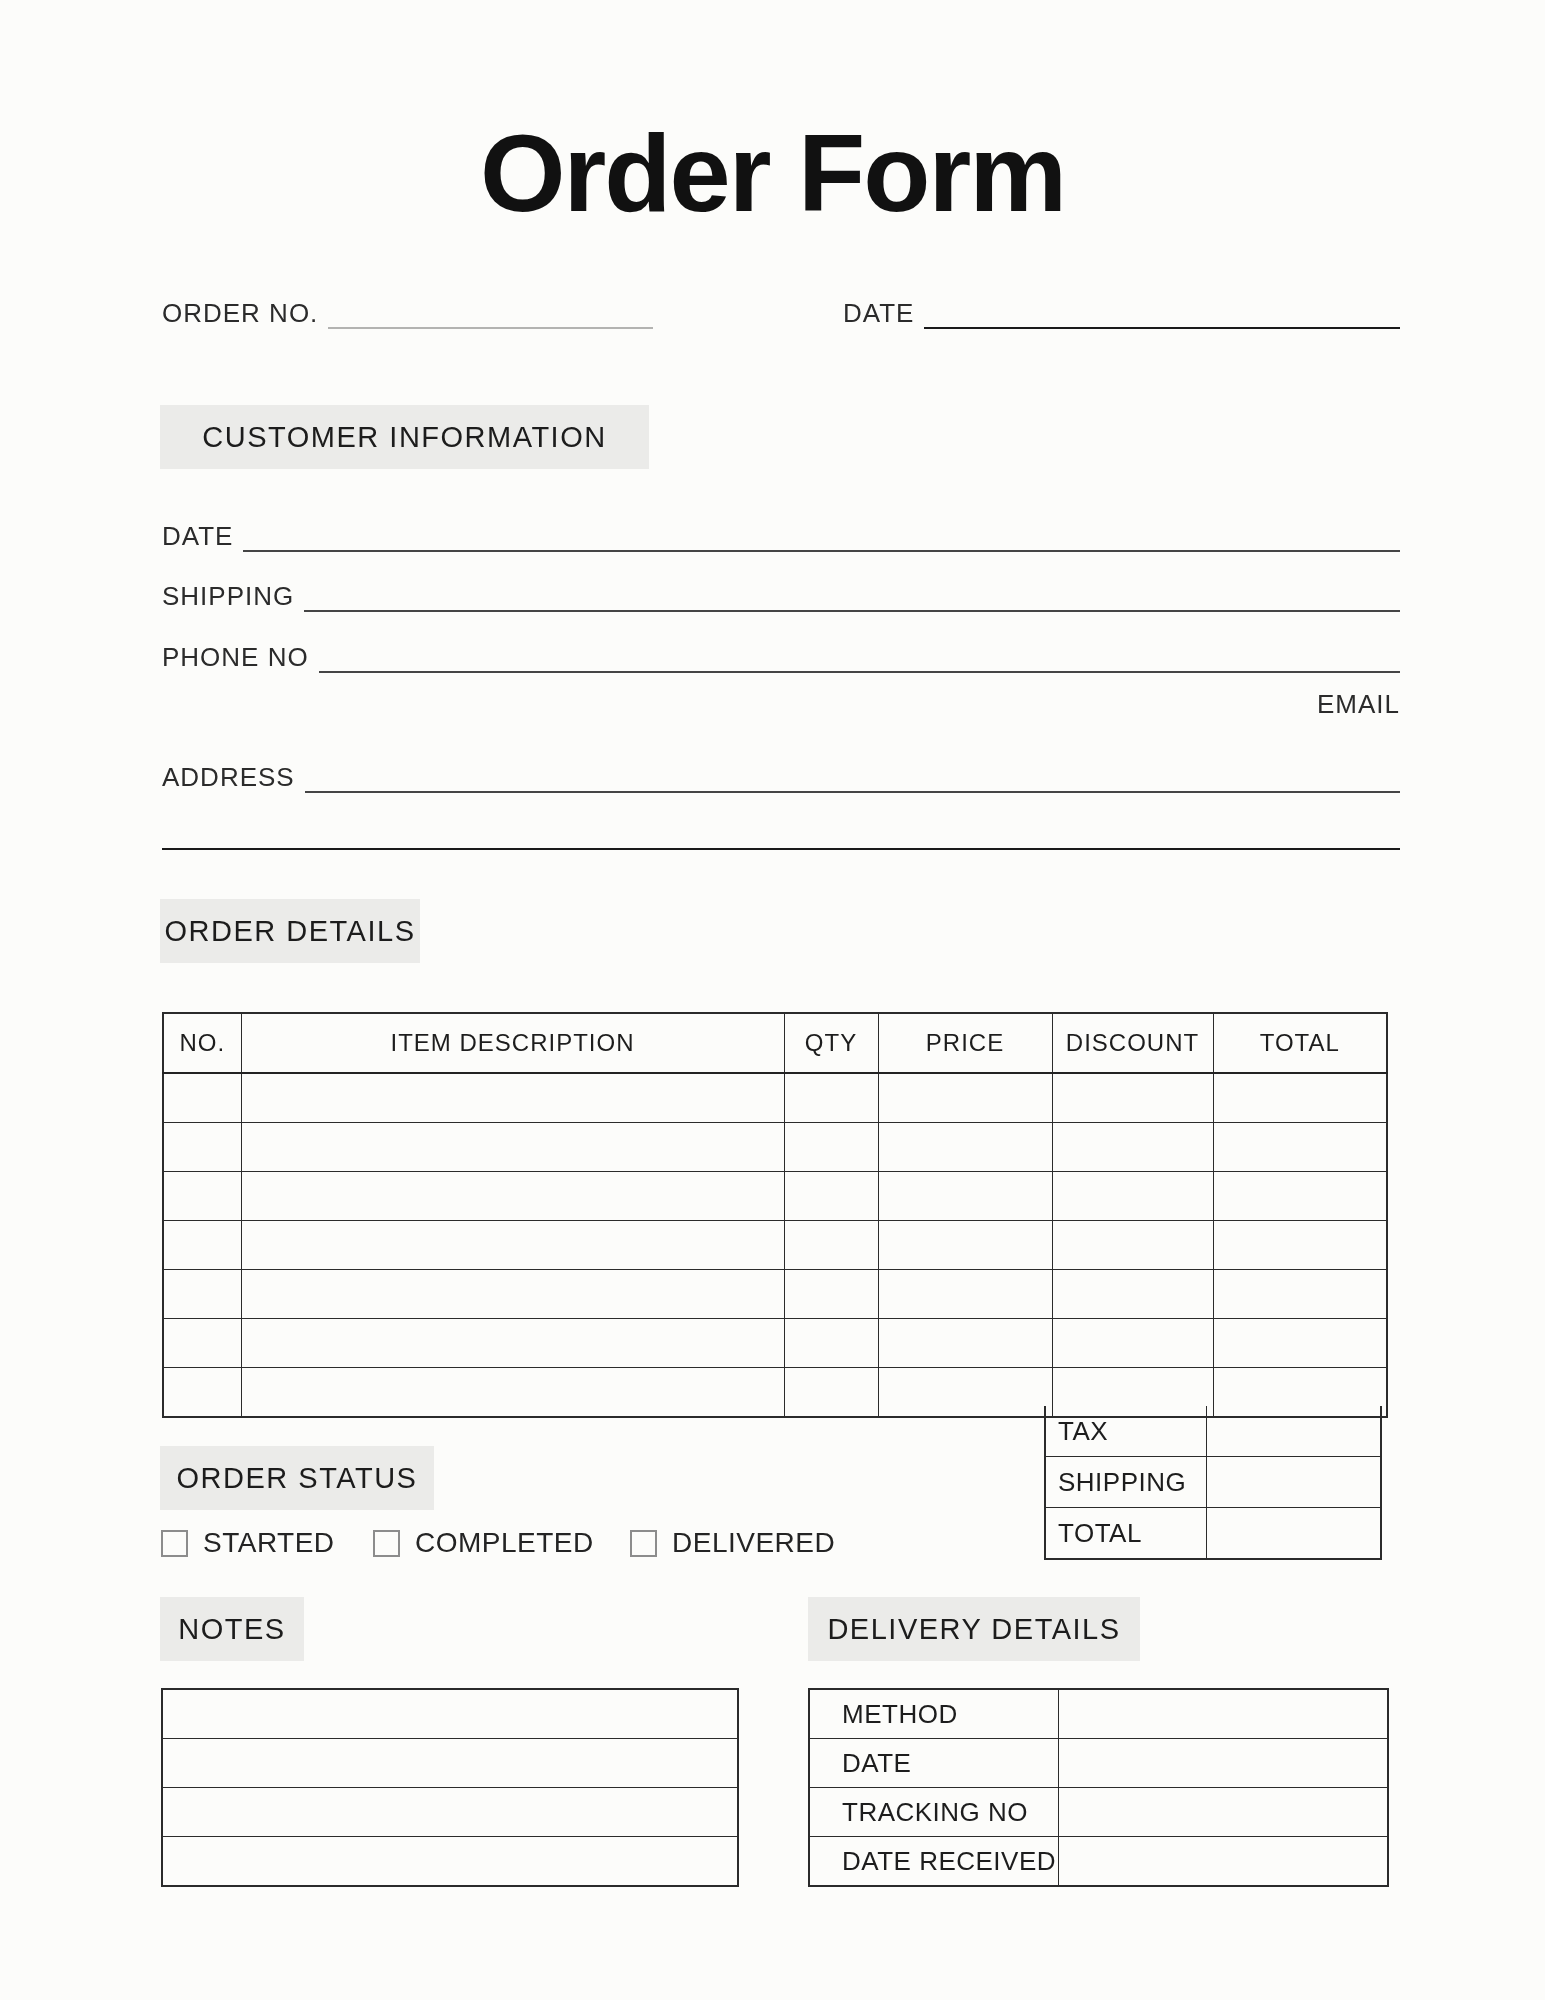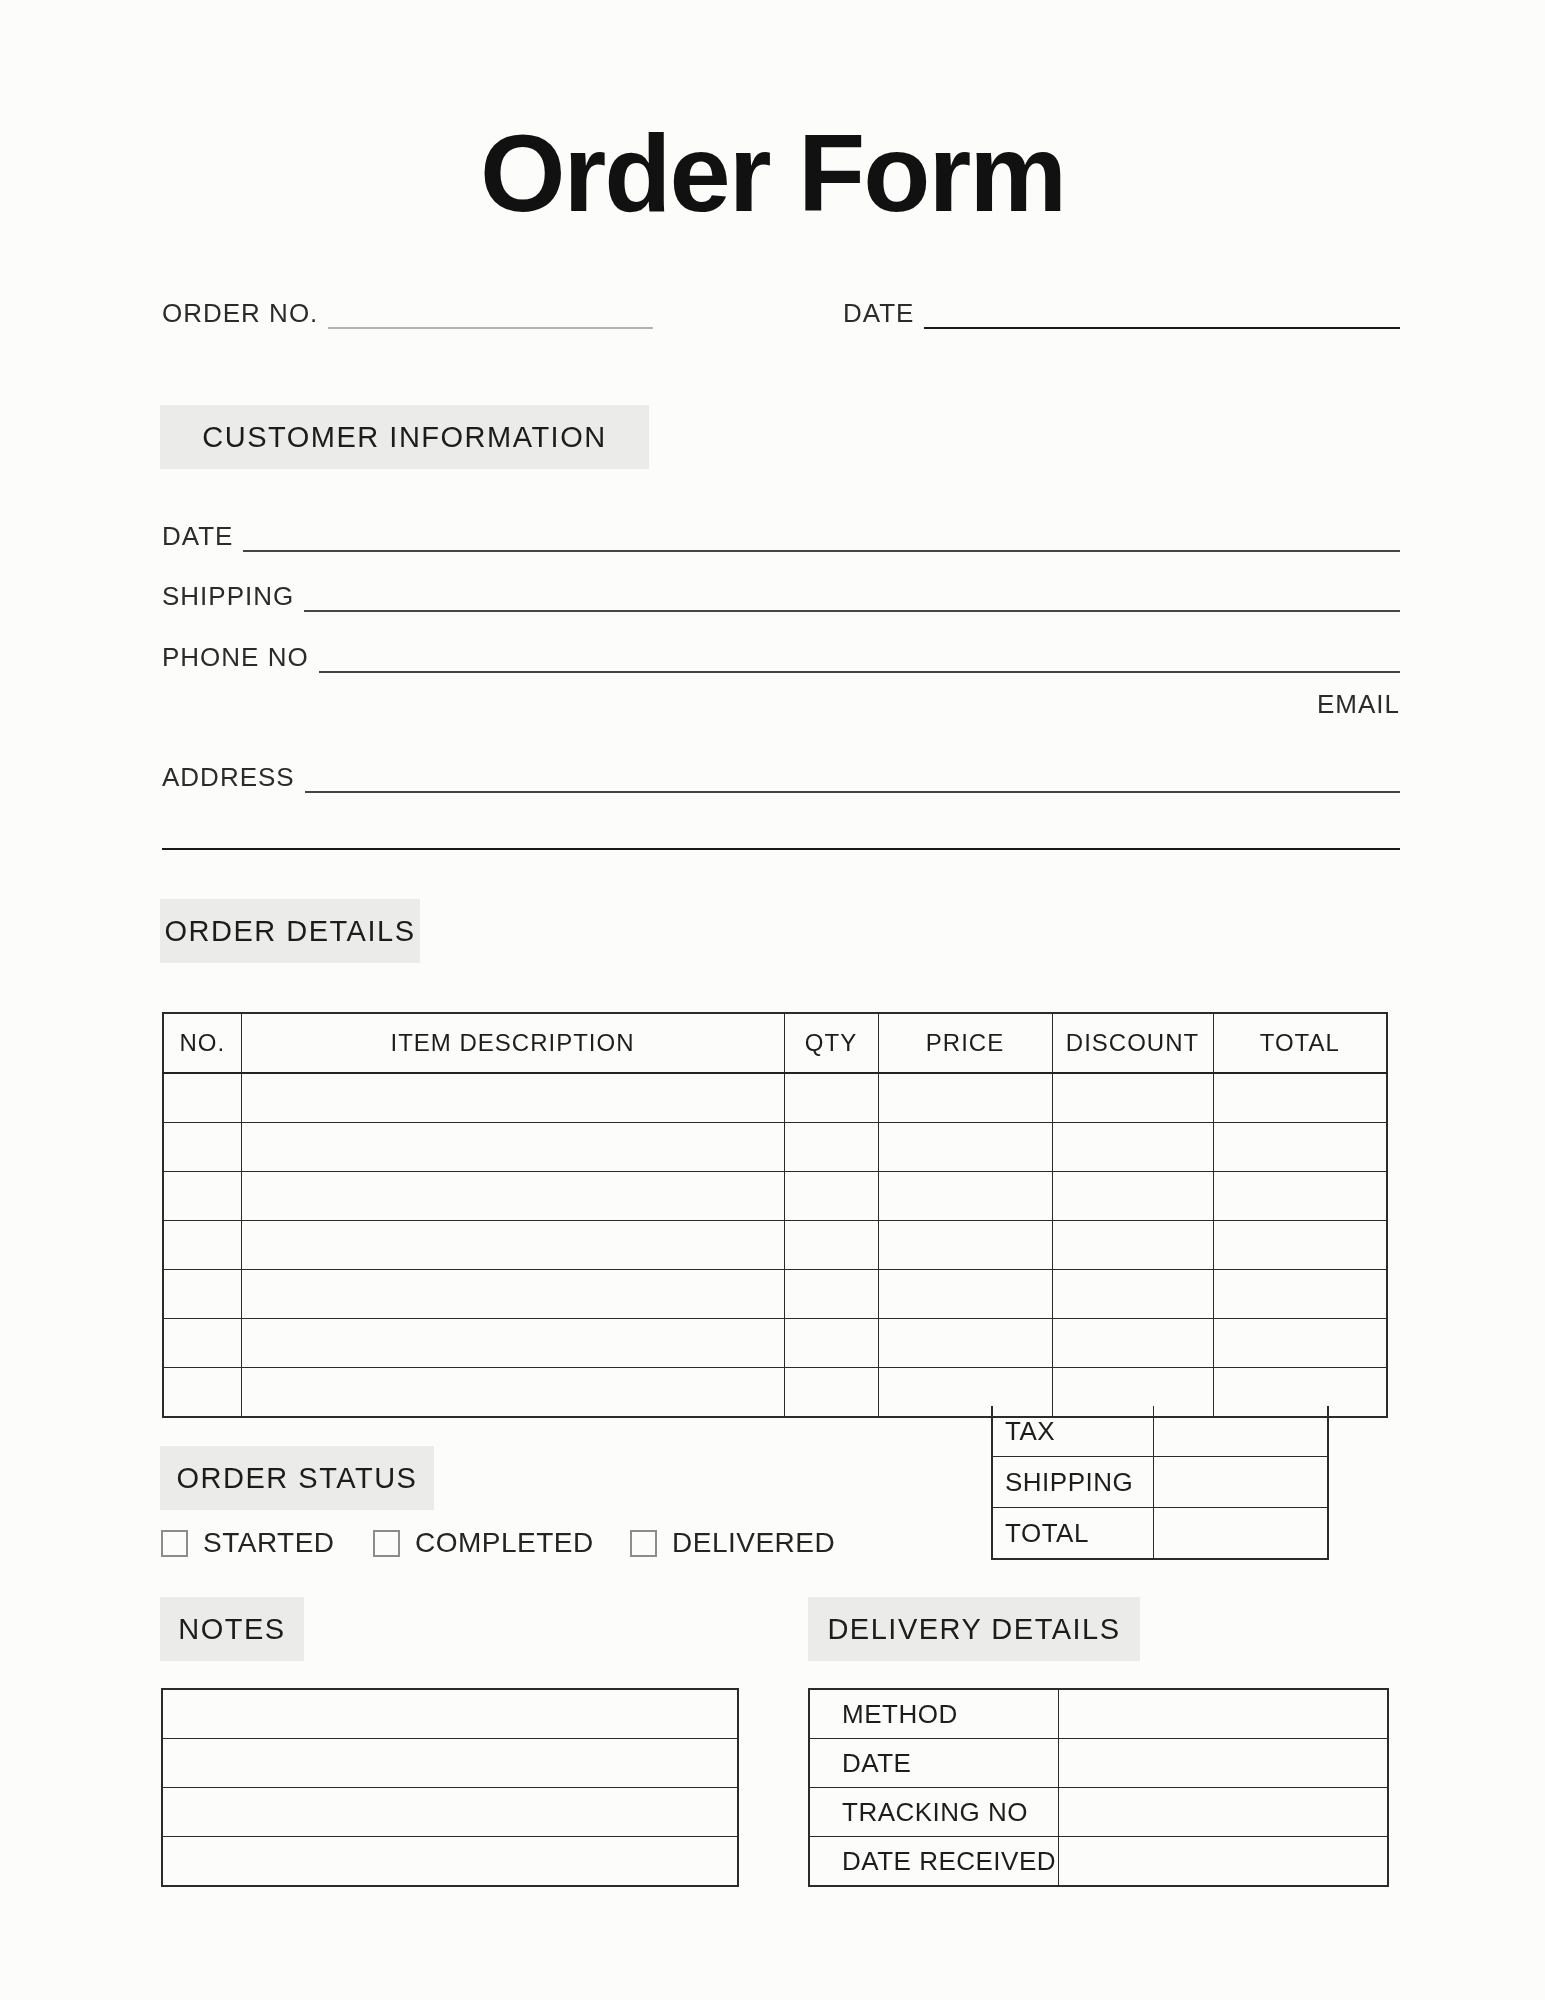--- a/index.html
+++ b/index.html
@@ -46,21 +46,21 @@
   table{border-collapse:collapse;table-layout:fixed;position:absolute;background:transparent;}
   td,th{padding:0;}
   #items-table{left:162px;top:1012px;}
   #items-table th{
     height:58px;font-size:24px;font-weight:400;letter-spacing:1px;color:#1d1d1d;
     border:1.5px solid var(--border);border-bottom:2.5px solid #222;text-align:center;
   }
   #items-table td{height:48px;border:1.5px solid var(--border);}
   #items-table{border:2px solid var(--border);}
 
-  #summary-table{left:991px;top:1406px;border:2px solid var(--border);border-top:none;padding-left:20px;}
+  #summary-table{left:1044px;top:1406px;border:2px solid var(--border);border-top:none;padding-left:20px;}
   #summary-table td{height:50px;border:1.5px solid var(--border);border-top:none;}
   #summary-table .sum-lbl{font-size:26px;letter-spacing:0.5px;padding-left:12px;text-align:left;color:#1d1d1d;}
 
   .status-opt{position:absolute;top:1528px;display:flex;align-items:center;height:30px;}
   .cb{width:27px;height:27px;border:2px solid #8c8c8c;background:transparent;box-sizing:border-box;}
   .opt-lbl{font-size:28px;letter-spacing:0.5px;color:#242424;margin-left:15px;white-space:nowrap;}
 
   #notes-table{left:161px;top:1688px;border:2px solid var(--border);}
   #notes-table td{height:48px;border:1.5px solid var(--border);}
 

